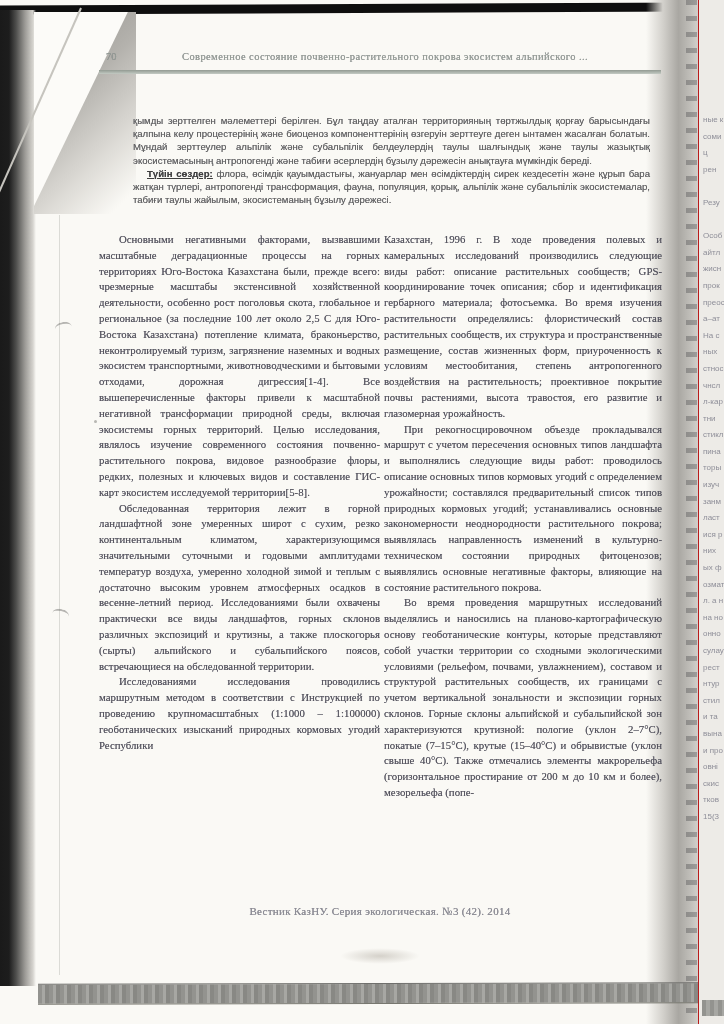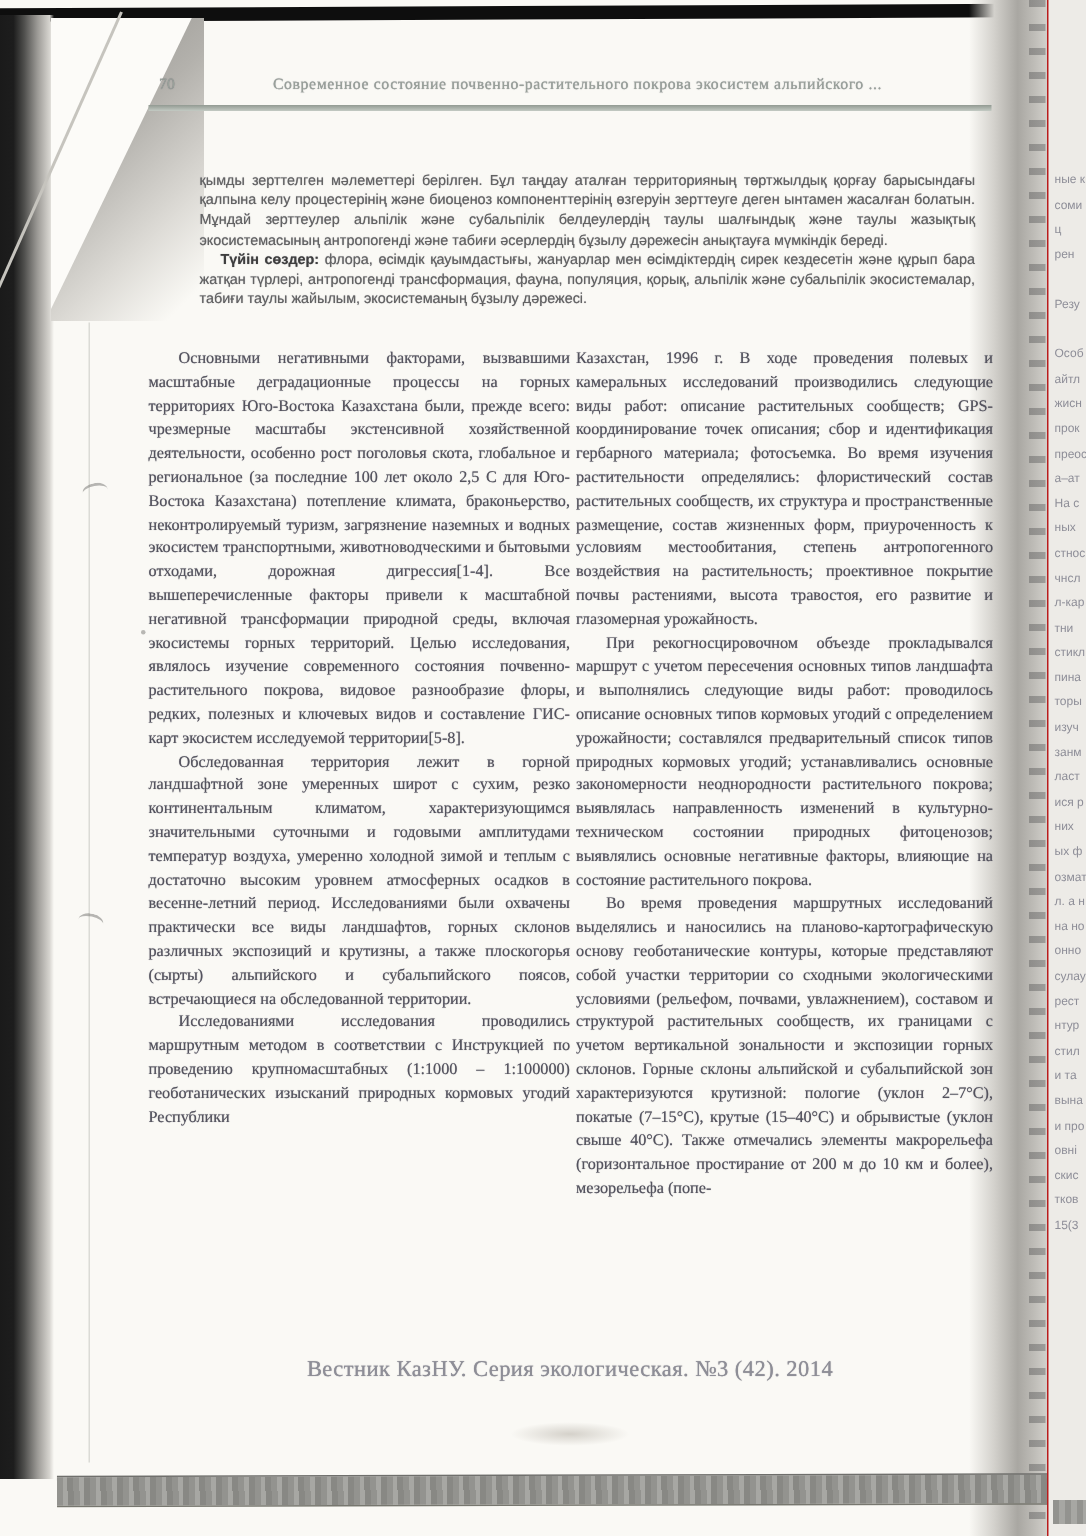--- a/index.html
+++ b/index.html
@@ -44,30 +44,30 @@
   .hdr-num{position:absolute;left:106px;top:51px;font-size:10.5px;color:#99a19a;}
   .hdr-title{position:absolute;left:130px;top:51px;width:510px;text-align:center;
              font-size:10.5px;letter-spacing:.4px;color:#99a19a;filter:blur(0.2px);}
   .hdr-rule{position:absolute;left:99px;top:70px;width:562px;height:4px;
              background:linear-gradient(#929a92,#c3cac3);}
   .abstract{position:absolute;left:133px;top:92px;width:517px;
              font-family:"Liberation Sans",sans-serif;font-size:9.6px;line-height:13.2px;
              text-align:justify;color:#636363;margin-top:22px;}
   .abstract p{margin:0;}
   .abstract .kw{text-indent:14px;}
-  .abstract .kw b{color:#3e3e3e;}
+  .abstract .kw b{color:#3e3e3e;text-decoration:underline;}
   .col{position:absolute;top:232px;width:281px;font-size:10.8px;line-height:15.8px;
              text-align:justify;color:#54535e;}
   .col p{margin:0;text-indent:20px;}
   .col p.noindent{text-indent:0;}
   .col-left{left:99px;}
   .col-right{left:384px;width:278px;height:676px;overflow:hidden;}
   .sec-heading{font-weight:bold;color:#494852;margin:17px 0 17px 0 !important;text-indent:20px;}
   .footer{position:absolute;left:100px;top:905px;width:560px;text-align:center;
-             font-size:15px;letter-spacing:.3px;color:#8e8e97;}
+             font-size:11px;letter-spacing:.3px;color:#8e8e97;}
 </style>
 </head>
 <body>
 
 <div class="canvas">
 
   <div class="top-strip"></div>
   <div class="left-edge"></div>
   <div class="corner-shade"></div>
   <div class="corner-tri"></div>

